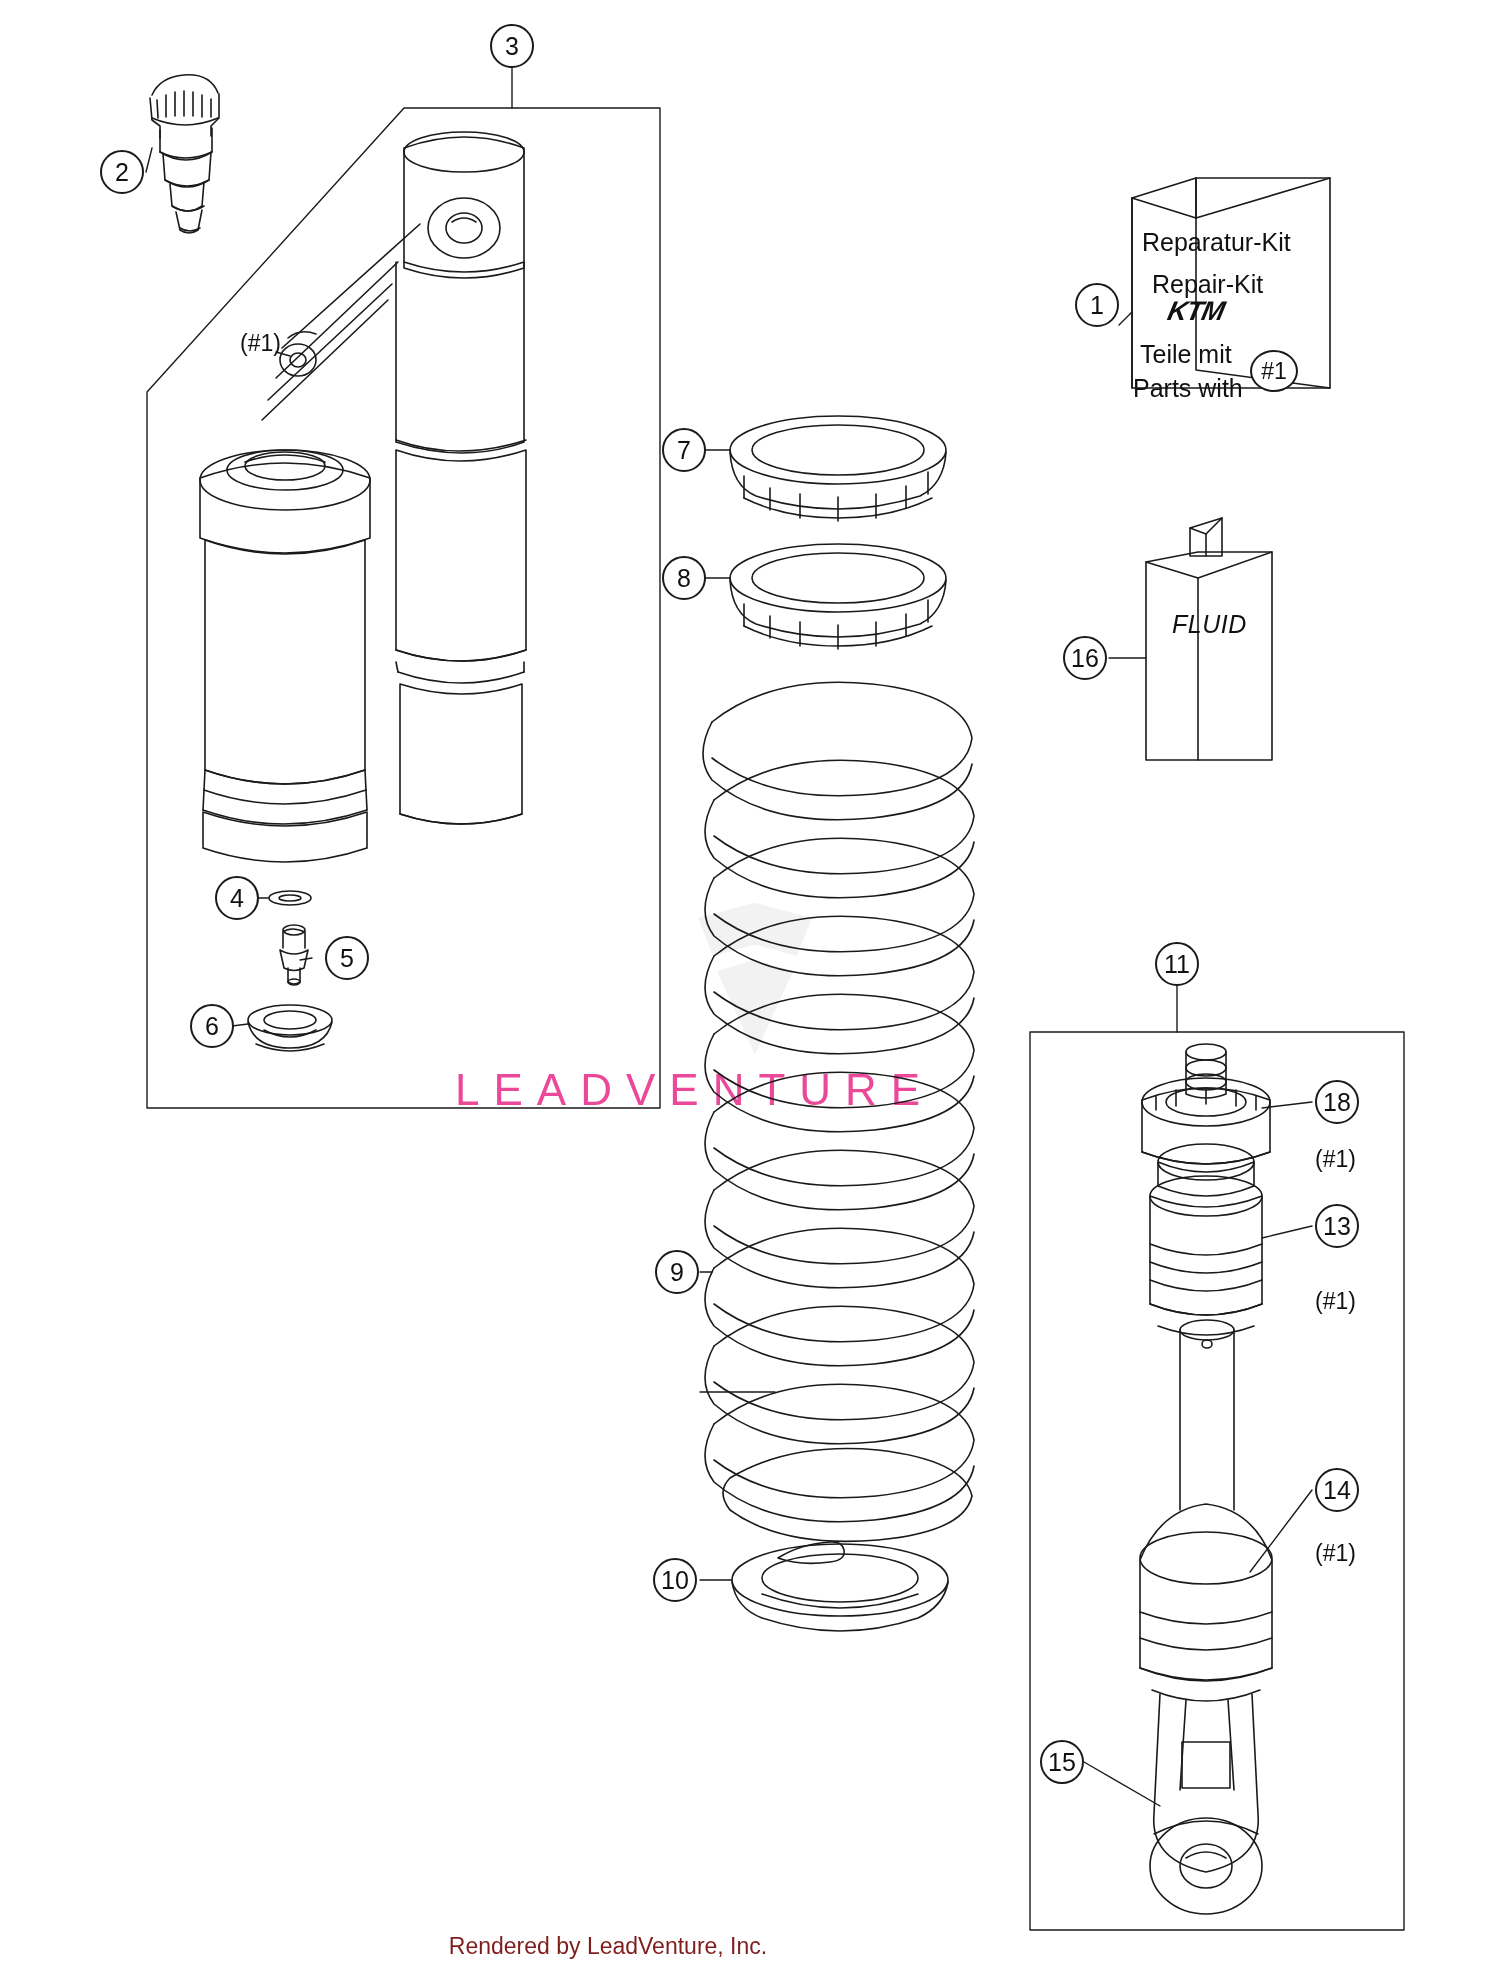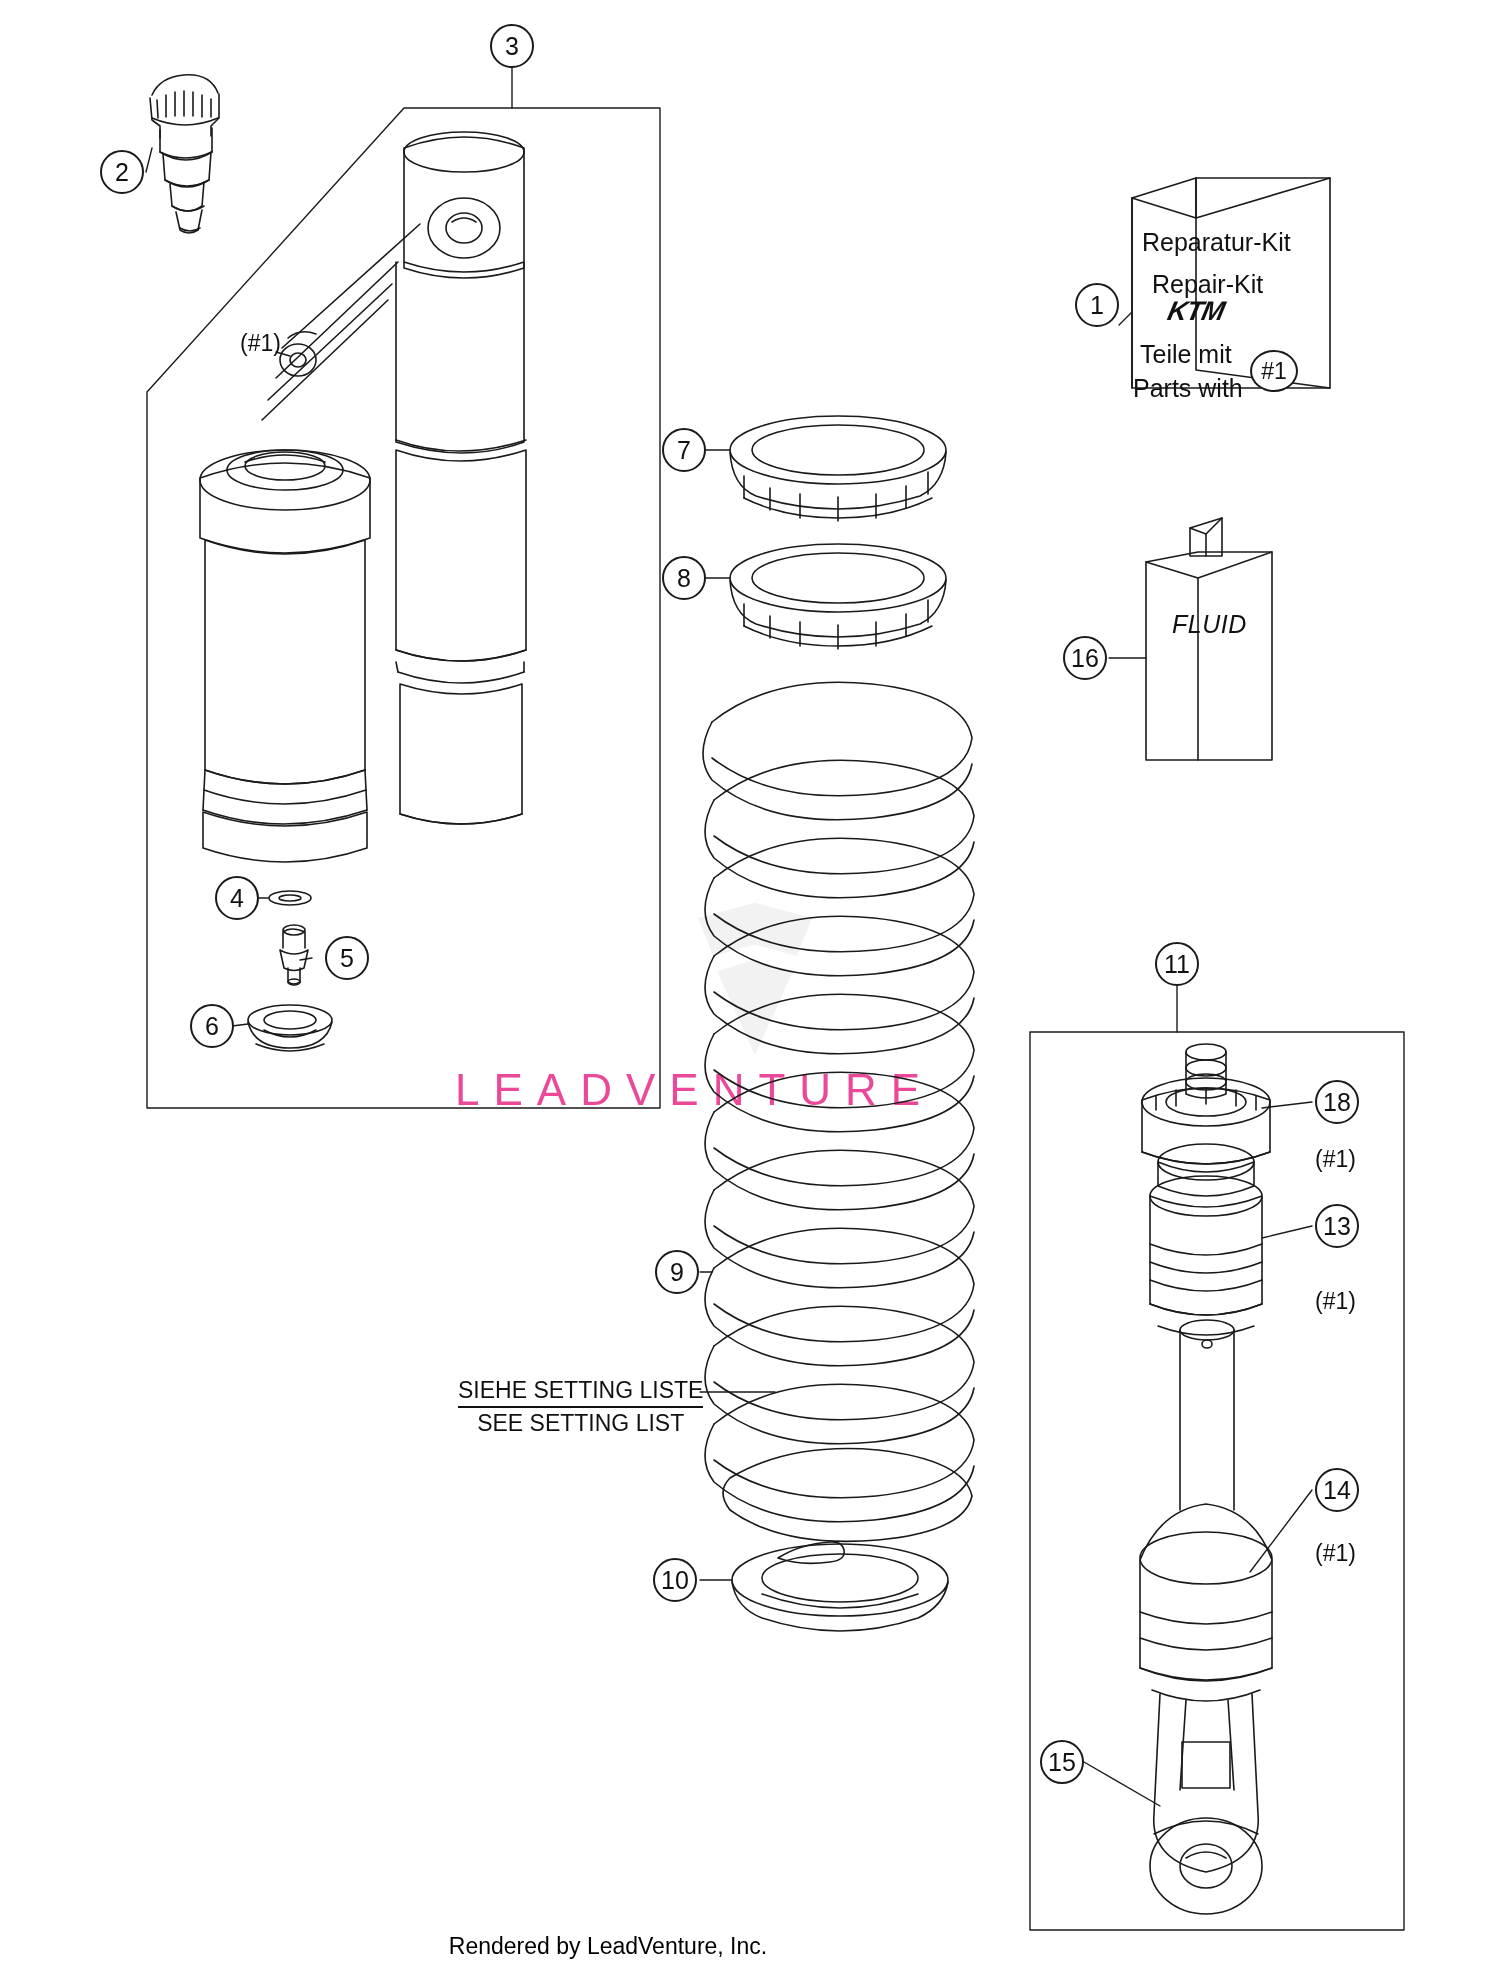--- a/index.html
+++ b/index.html
@@ -98,21 +98,21 @@
     margin: 1px 0;
   }
   .footer {
     position: absolute;
     left: 0;
     bottom: 16px;
     width: 1216px;
     text-align: center;
     font-size: 23px;
     font-family: "Liberation Sans", sans-serif;
-    color: #000000;
+    color: #7f1d1d;
   }
   .watermark {
     position: absolute;
     left: 455px;
     top: 1065px;
     font-size: 44px;
     letter-spacing: 14px;
     color: #ec4899;
     font-family: "Liberation Sans", sans-serif;
     user-select: none;
@@ -383,21 +383,16 @@
   <div class="tag-hash" style="left:1315px;top:1540px;">(#1)</div>
 
   <div class="kit-text" style="left:1142px;top:228px;">Reparatur-Kit</div>
   <div class="kit-text" style="left:1152px;top:270px;">Repair-Kit</div>
   <div class="ktm-logo" style="left:1168px;top:296px;">KTM</div>
   <div class="kit-text" style="left:1140px;top:340px;">Teile mit</div>
   <div class="kit-text" style="left:1133px;top:374px;">Parts with</div>
 
   <div class="fluid-text" style="left:1172px;top:610px;">FLUID</div>
 
-  <div class="setting-note" style="left:458px;top:1376px;">
-    <div>SIEHE SETTING LISTE</div>
-    <div class="rule"></div>
-    <div>SEE SETTING LIST</div>
-  </div>
 
   <div class="footer">Rendered by LeadVenture, Inc.</div>
 
 </div>
 
 </body></html>

